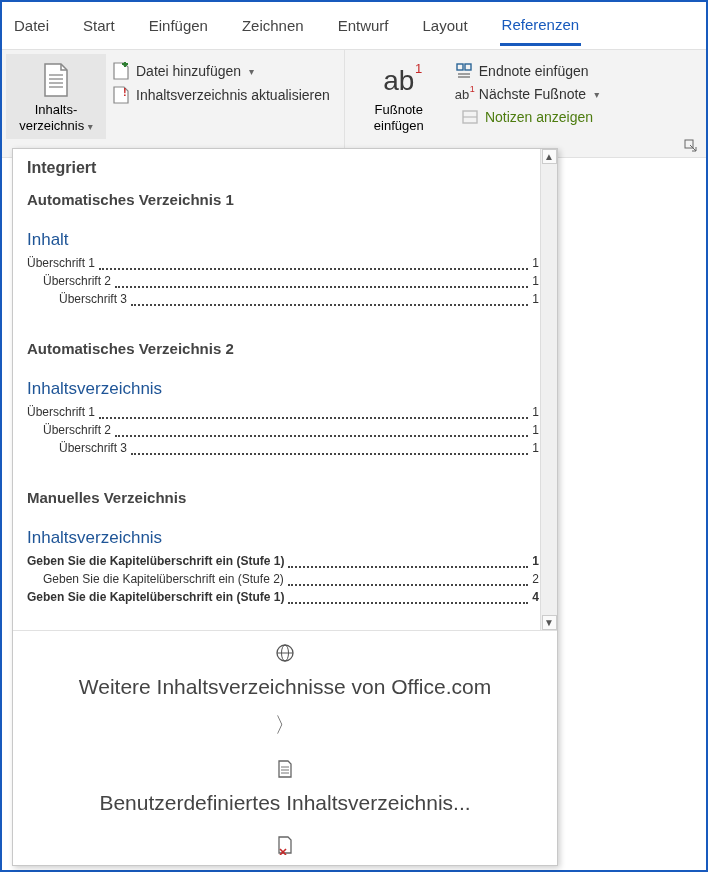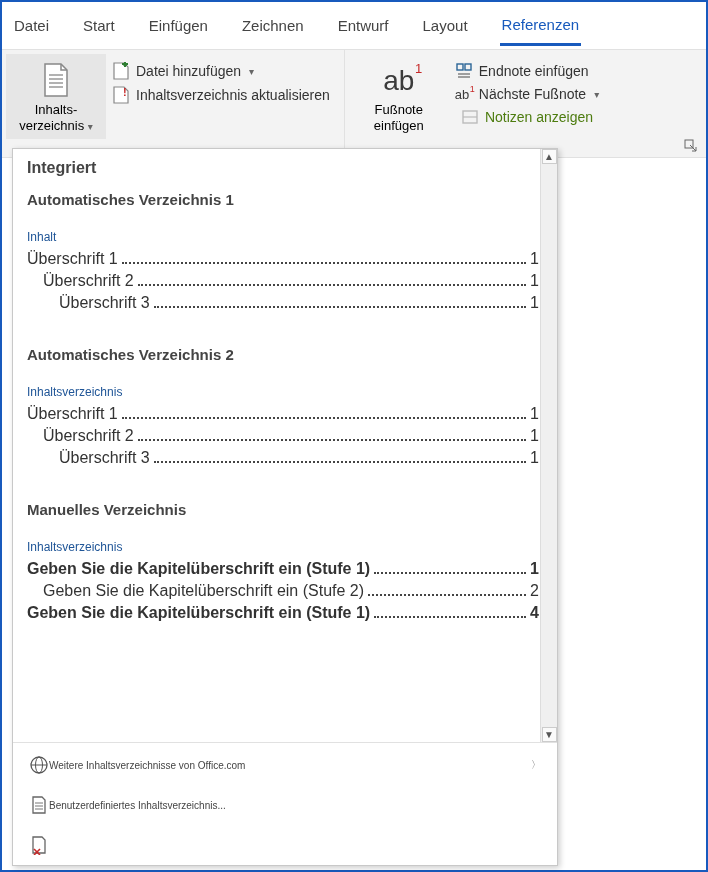--- a/index.html
+++ b/index.html
@@ -138,27 +138,27 @@
       cursor: pointer;
     }
     .gi-title {
       font-weight: 600;
       color: #444;
       font-size: 15px;
       margin-bottom: 22px;
     }
     .gi-toc-title {
       color: #1f5597;
+      font-size: 17px;
+      margin-bottom: 6px;
+    }
+    .toc-line {
+      display: flex;
+      align-items: flex-end;
       font-size: 12px;
-      margin-bottom: 6px;
-    }
-    .toc-line {
-      display: flex;
-      align-items: flex-start;
-      font-size: 16px;
       color: #333;
       margin-bottom: 4px;
     }
     .toc-line .label { white-space: nowrap; padding-right: 2px; }
     .toc-line .dots {
       flex: 1;
       border-bottom: 2px dotted #444;
       margin: 0 2px;
       height: 0.9em;
     }
@@ -166,25 +166,26 @@
     .toc-line.bold { font-weight: 700; }
     .indent1 { padding-left: 16px; }
     .indent2 { padding-left: 32px; }
     .gallery-footer {
       border-top: 1px solid #e1e1e1;
       padding: 2px 0 0 0;
     }
     .footer-item {
       display: flex;
       align-items: center;
-      gap: 0;
+      gap: 12px;
       padding: 10px 16px;
-      font-size: 10px;
+      font-size: 21px;
       color: #444;
       cursor: pointer;
+      flex-direction: column;
     }
     .footer-item .grow { flex:1; }
     .footer-item .chev-r { color:#666; }
     .icon-svg { display: inline-block; }
   </style>
 </head>
 <body>
 
 <div class="tab-bar">
   <div class="tab">Datei</div>

